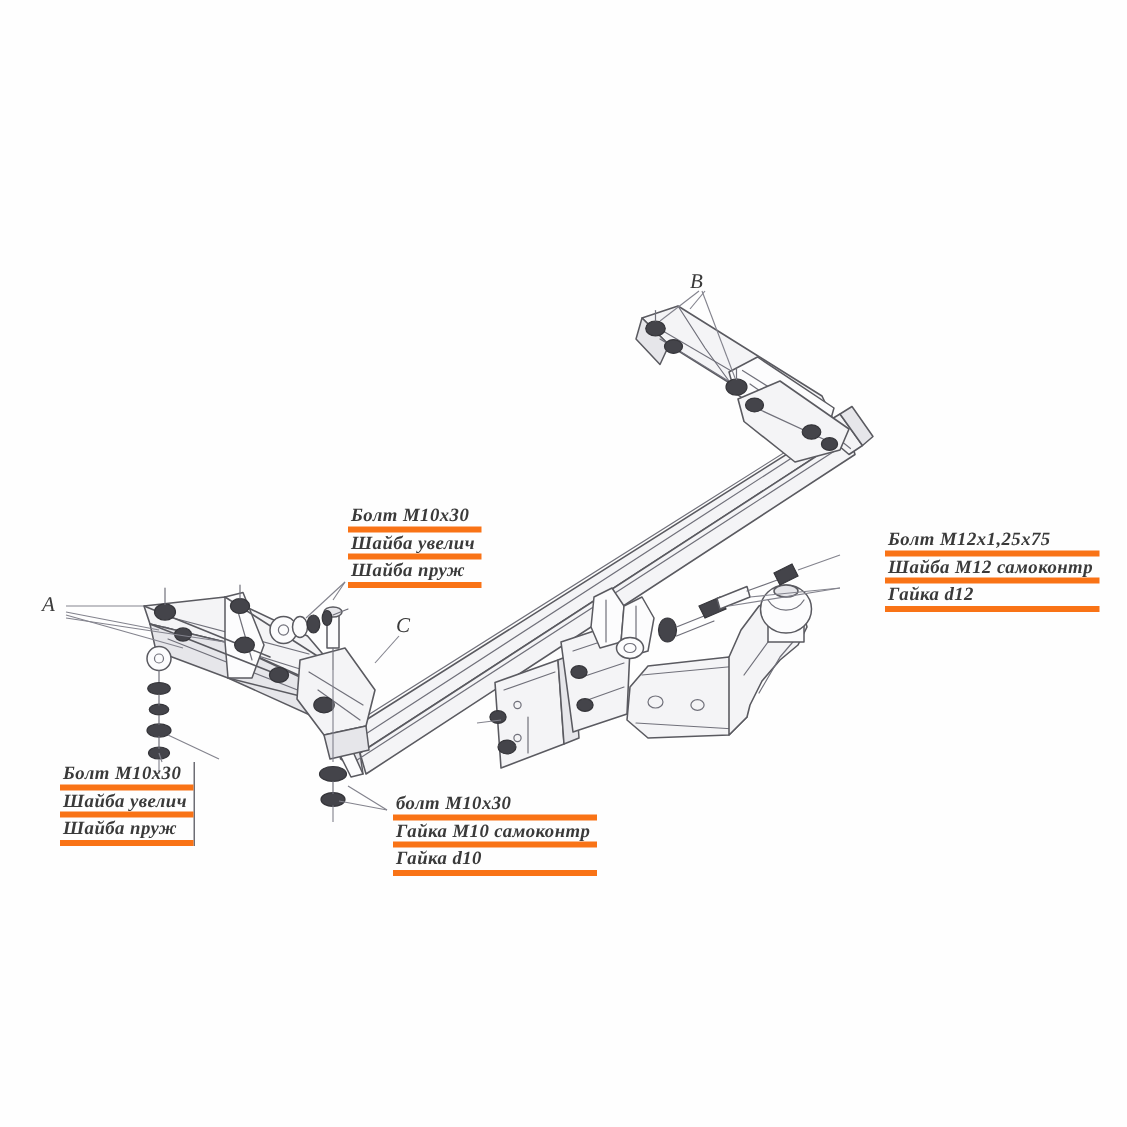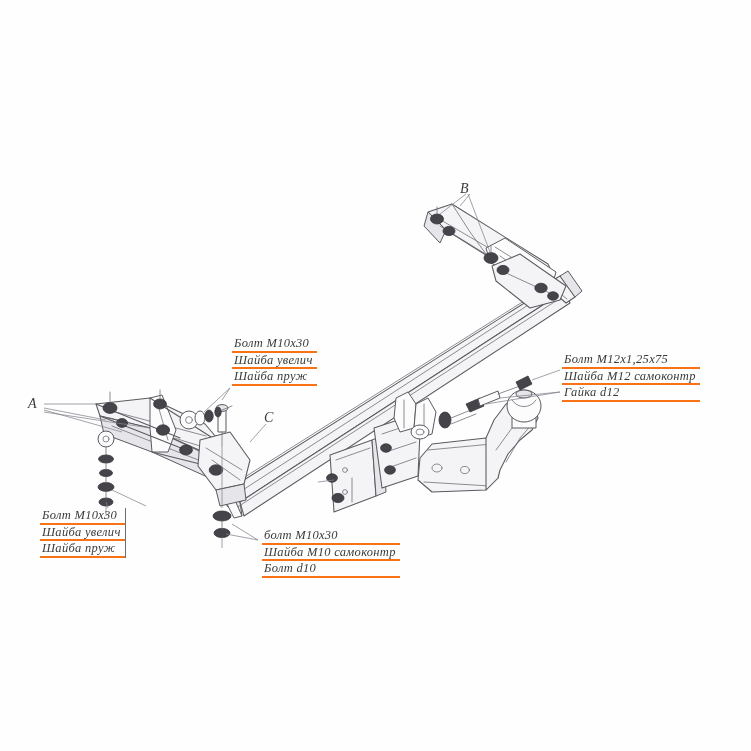--- a/index.html
+++ b/index.html
@@ -27,23 +27,24 @@
     font-family: "Liberation Serif", serif;
     font-style: italic;
     font-size: 12.5px;
     color: #3a3a3a;
     letter-spacing: 0.3px;
     white-space: nowrap;
     line-height: 1.0;
   }
   .callout .line {
     display: block;
-    border-bottom: 2px solid #f97316;
+    border-bottom: 4px solid #f97316;
     padding: 1px 4px 1px 2px;
     text-decoration: none;
+    font-weight: bold;
   }
   .callout.boxed {
     border-right: 1px solid #6d6d74;
   }
   .tag {
     position: absolute;
     font-family: "Liberation Serif", serif;
     font-style: italic;
     font-size: 14px;
     color: #3a3a3a;
@@ -265,35 +266,35 @@
     </g>
 
   </svg>
 
   <div class="callout" style="left:232px; top:336px;">
     <span class="line">Болт М10х30</span>
     <span class="line">Шайба увелич</span>
     <span class="line">Шайба пруж</span>
   </div>
 
-  <div class="callout" style="left:562px; top:352px;">
+  <div class="callout" style="left:590px; top:352px;">
     <span class="line">Болт М12х1,25х75</span>
     <span class="line">Шайба М12 самоконтр</span>
     <span class="line">Гайка d12</span>
   </div>
 
   <div class="callout boxed" style="left:40px; top:508px;">
     <span class="line">Болт М10х30</span>
     <span class="line">Шайба увелич</span>
     <span class="line">Шайба пруж</span>
   </div>
 
   <div class="callout" style="left:262px; top:528px;">
     <span class="line">болт М10х30</span>
-    <span class="line">Шайба М10 самоконтр</span>
-    <span class="line">Болт d10</span>
+    <span class="line">Гайка М10 самоконтр</span>
+    <span class="line">Гайка d10</span>
   </div>
 
   <div class="tag" style="left:28px; top:396px;">A</div>
   <div class="tag" style="left:460px; top:181px;">B</div>
   <div class="tag" style="left:264px; top:410px;">C</div>
 
 </div>
 
 </body></html>

